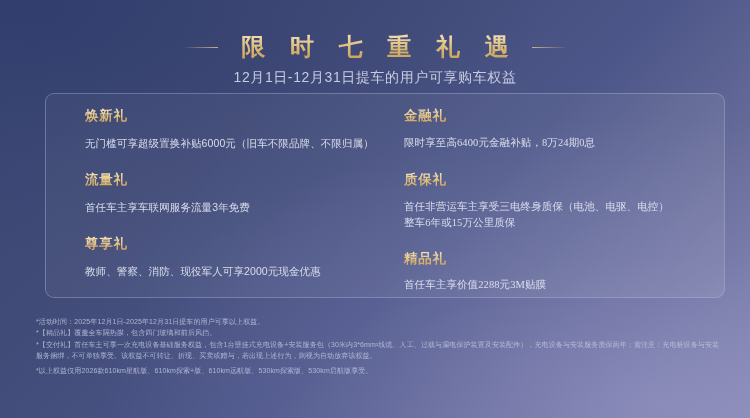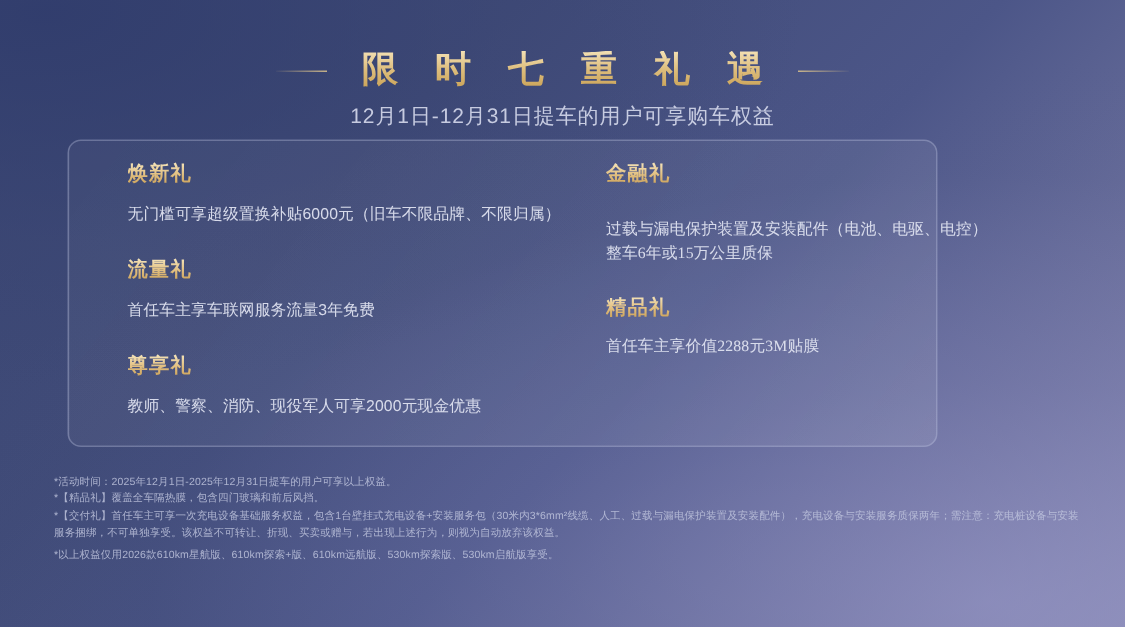--- a/index.html
+++ b/index.html
@@ -68,21 +68,21 @@
     color: #d3d7ea;
     opacity: 0.92;
     white-space: nowrap;
   }
 
   
   .panel {
     position: absolute;
     left: 45px;
     top: 93px;
-    width: 580px;
+    width: 680px;
     height: 205px;
     box-sizing: border-box;
     border: 1px solid rgba(190,196,226,0.34);
     border-radius: 9px;
     background: linear-gradient(128deg, rgba(255,255,255,0.035) 0%, rgba(255,255,255,0.055) 55%, rgba(255,255,255,0.085) 100%);
   }
 
   .cols {
     position: absolute;
     inset: 0;
@@ -190,25 +190,29 @@
             <div>教师、警察、消防、现役军人可享2000元现金优惠</div>
           </div>
         </div>
 
       </div>
 
       <div class="col col-right">
 
         <div class="gift">
           <div class="gift-title">金融礼</div>
+          <div class="gift-desc">
+            <div>限时享至高6400元金融补贴，8万24期0息</div>
+          </div>
         </div>
 
         <div class="gift two-line">
-          <div class="gift-desc">
-            <div>过载与漏电保护装置及安装配件（电池、电驱、电控）</div>
+          <div class="gift-title">质保礼</div>
+          <div class="gift-desc">
+            <div>首任非营运车主享受三电终身质保（电池、电驱、电控）</div>
             <div>整车6年或15万公里质保</div>
           </div>
         </div>
 
         <div class="gift">
           <div class="gift-title">精品礼</div>
           <div class="gift-desc">
             <div>首任车主享价值2288元3M贴膜</div>
           </div>
         </div>

